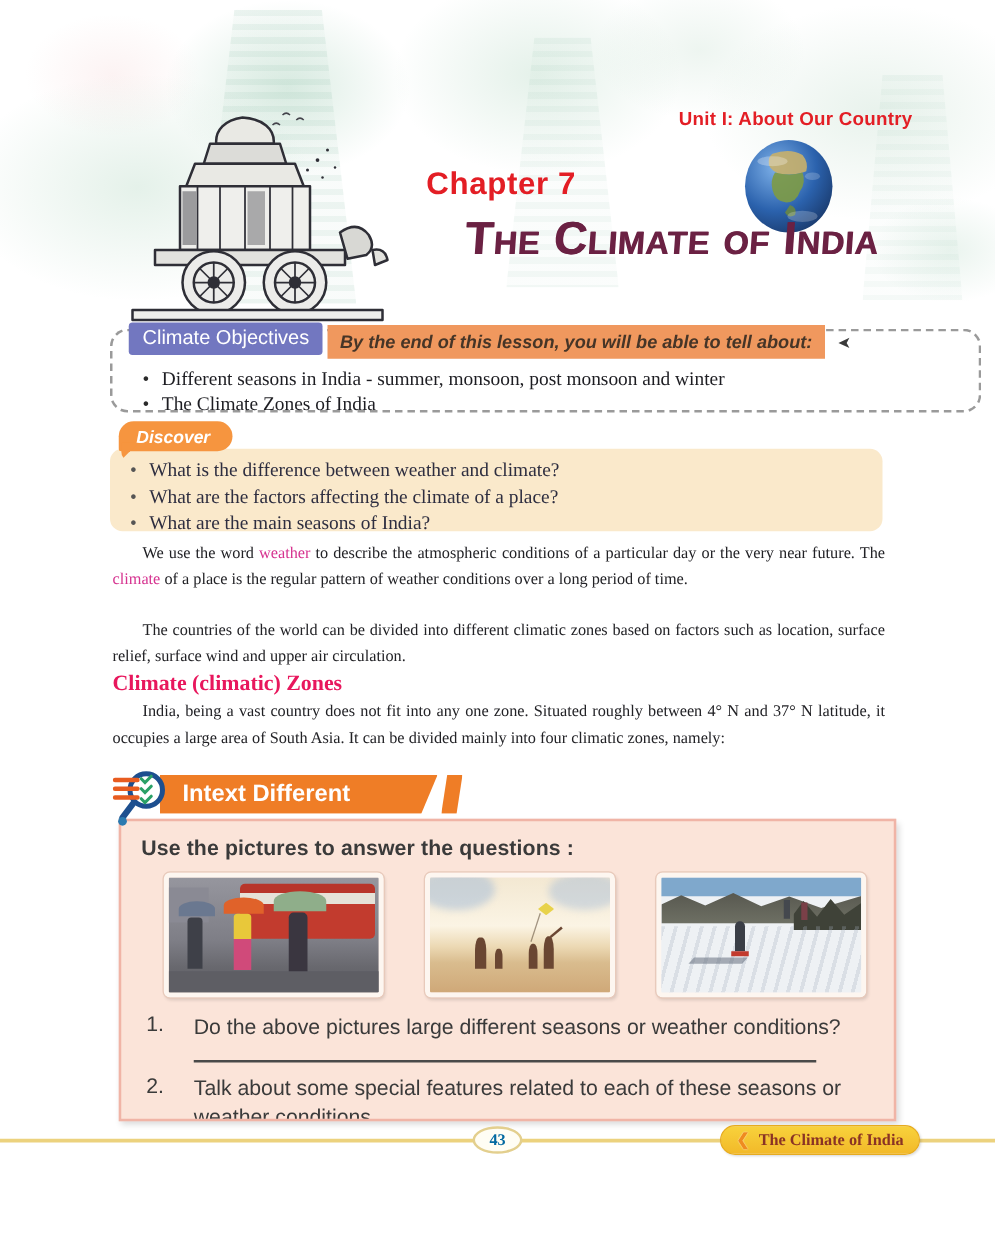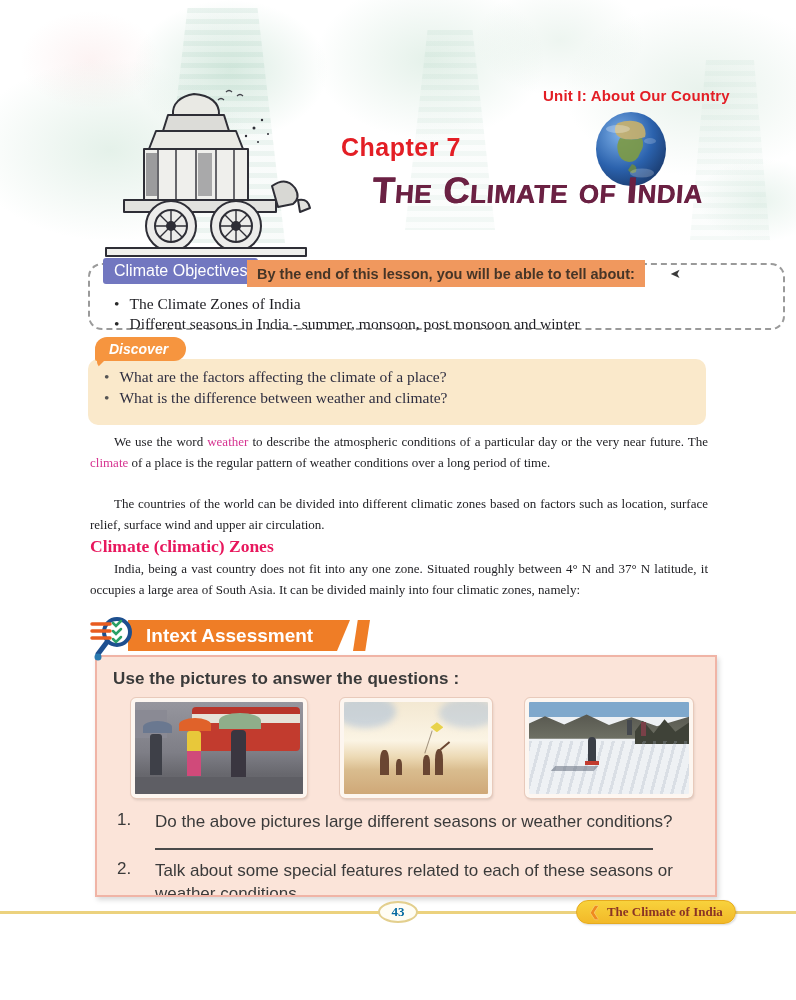--- a/index.html
+++ b/index.html
@@ -36,22 +36,22 @@
   .chapter-title { position:absolute; left:345px; top:170px; width:385px; text-align:center;
     font-family:"Liberation Sans", sans-serif; font-weight:bold; font-variant:small-caps;
     font-size:37px; color:#6b2143; transform:skewX(-4deg); letter-spacing:.5px;
     text-shadow:0.6px 0 #6b2143; white-space:nowrap; }
 
   
   .objectives-box { position:absolute; left:88px; top:263px; width:697px; height:67px;
     border:2px dashed #9a9a9a; border-radius:14px; }
   .obj-badge { position:absolute; left:13px; top:-7px; background:#7277c0; color:#fff;
     font-family:"Liberation Sans", sans-serif; font-size:16px; padding:4px 11px; border-radius:3px; }
-  .obj-intro { position:absolute; left:157px; top:-5px; width:398px; background:#f0985e; color:#463527;
-    font-family:"Liberation Sans", sans-serif; font-weight:bold; font-size:14.5px;
+  .obj-intro { position:absolute; left:172px; top:-5px; width:398px; background:#f0985e; color:#463527;
+    font-family:"Liberation Sans", sans-serif; font-weight:bold; font-style:italic; font-size:14.5px;
     padding:6px 8px 5px 10px; }
   .obj-pointer { position:absolute; left:580px; top:1px; font-size:13px; color:#3a3a3a;
     transform:scaleX(-1); display:inline-block; }
   .obj-list { position:absolute; left:20px; top:29px; font-size:15.5px; color:#1d1d22; }
   .obj-item { line-height:20px; }
   .obj-item::before { content:"•"; margin:0 10px 0 4px; color:#2a2a2a; }
 
   
   .discover-tab { position:absolute; left:95px; top:337px; background:#f6953f; color:#fff;
     font-family:"Liberation Sans", sans-serif; font-weight:bold; font-style:italic; font-size:14px;
@@ -216,29 +216,30 @@
   </div>
 
   <div class="chapter-label">Chapter 7</div>
   <div class="chapter-title">The Climate of India</div>
 
   <div class="objectives-box">
     <div class="obj-badge">Climate Objectives</div>
     <div class="obj-intro">By the end of this lesson, you will be able to tell about:</div>
     <span class="obj-pointer">➤</span>
     <div class="obj-list">
+      <div class="obj-item">Different seasons in India - summer, monsoon, post monsoon and winter</div>
       <div class="obj-item">The Climate Zones of India</div>
-      <div class="obj-item">Different seasons in India - summer, monsoon, post monsoon and winter</div>
     </div>
   </div>
 
   <div class="discover-tab">Discover</div>
   <div class="discover-box">
+    <div class="disc-item">What is the difference between weather and climate?</div>
     <div class="disc-item">What are the factors affecting the climate of a place?</div>
-    <div class="disc-item">What is the difference between weather and climate?</div>
+    <div class="disc-item">What are the main seasons of India?</div>
   </div>
 
   <div class="para para-1"><span>We use the word </span><span class="keyword">weather</span><span> to describe the atmospheric conditions of a particular day or the very near future. The </span><span class="keyword">climate</span><span> of a place is the regular pattern of weather conditions over a long period of time.</span></div>
 
   <div class="para para-2">The countries of the world can be divided into different climatic zones based on factors such as location, surface relief, surface wind and upper air circulation.</div>
 
   <div class="zones-heading">Climate (climatic) Zones</div>
 
   <div class="para para-3">India, being a vast country does not fit into any one zone. Situated roughly between 4° N and 37° N latitude, it occupies a large area of South Asia. It can be divided mainly into four climatic zones, namely:</div>
 
@@ -246,21 +247,21 @@
     <svg width="44" height="50" viewBox="0 0 44 50">
       <g fill="none" stroke-linecap="round">
         <circle cx="27" cy="20" r="13" stroke="#1d4f8f" stroke-width="4"></circle>
         <path d="M17 30 L8 42" stroke="#1d4f8f" stroke-width="5"></path>
         <circle cx="8" cy="45" r="3.5" fill="#2a7ab0" stroke="none"></circle>
         <path d="M2 12 H20 M2 19 H20 M2 26 H20" stroke="#e85c20" stroke-width="3.5"></path>
         <path d="M23 11 l3 3 5 -5 M23 19 l3 3 5 -5 M23 27 l3 3 5 -5" stroke="#2aa066" stroke-width="2.5"></path>
       </g>
     </svg>
   </div>
-  <div class="intext-banner">Intext Assessment</div>
+  <div class="intext-banner">Intext Different</div>
   <div class="banner-tail"></div>
 
   <div class="assess-box">
     <div class="assess-instruction">Use the pictures to answer the questions :</div>
 
     <div class="photo-row">
       <div class="photo rain">
         <i class="r-shed"></i>
           <i class="r-bus"></i>
         <i class="r-umb-gray"></i>

